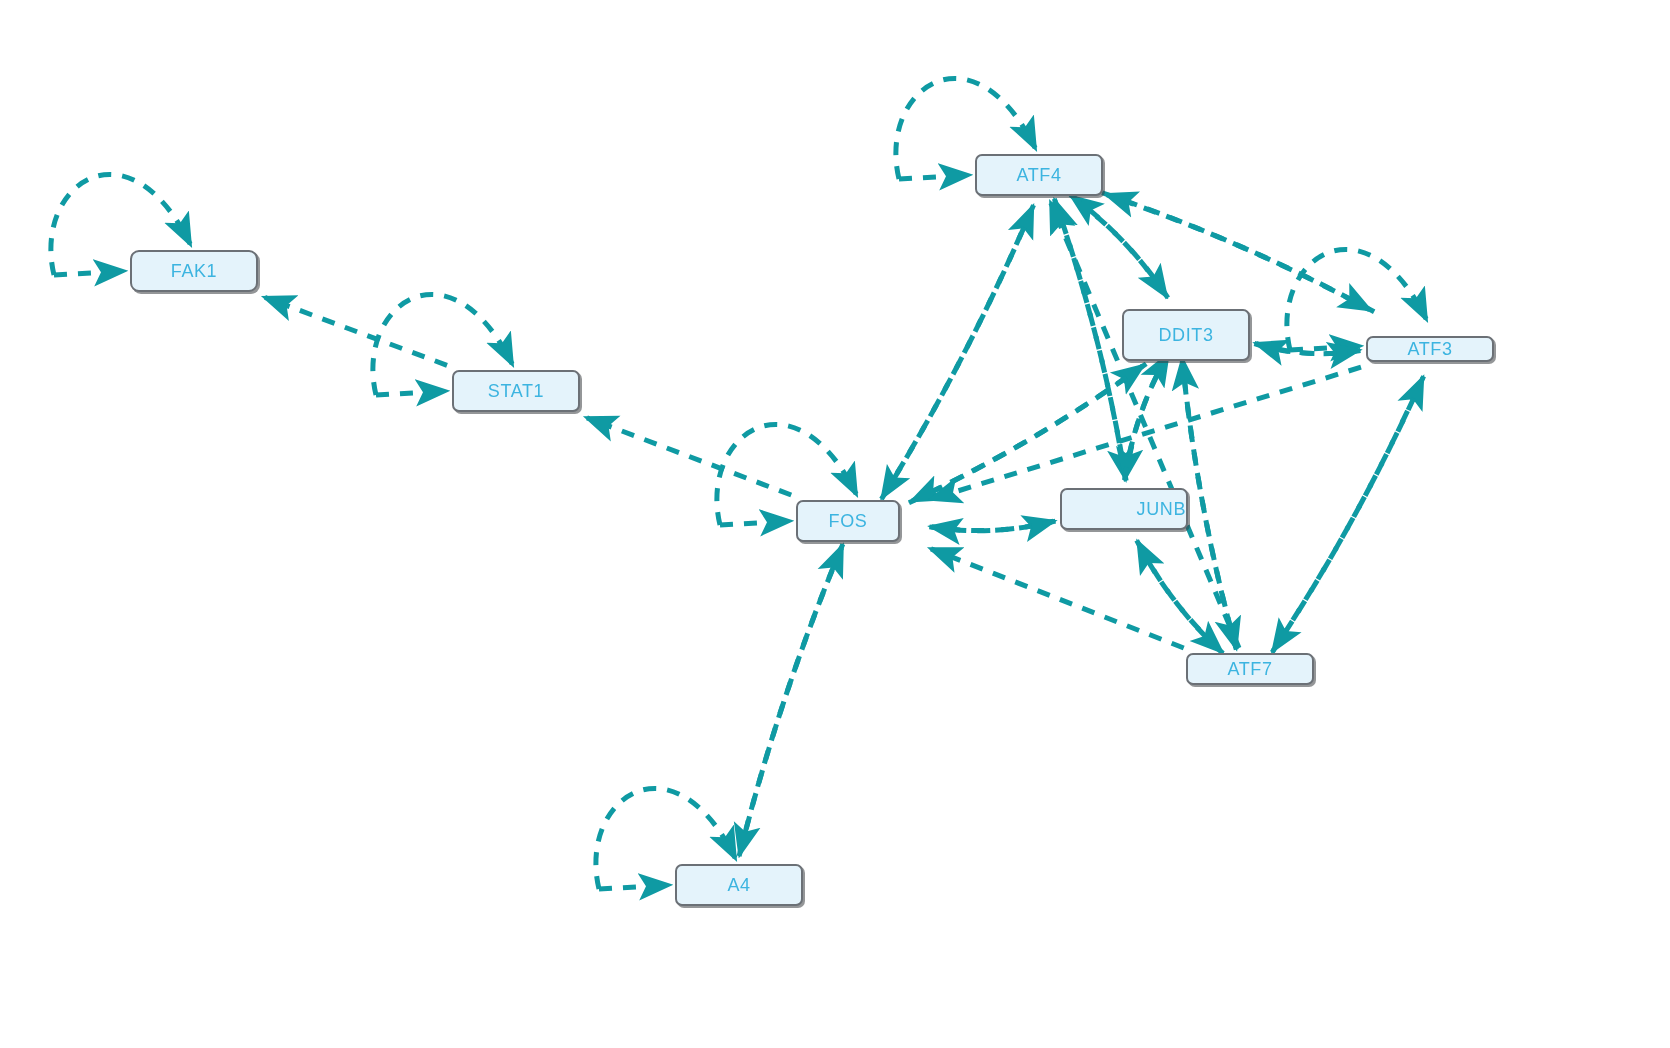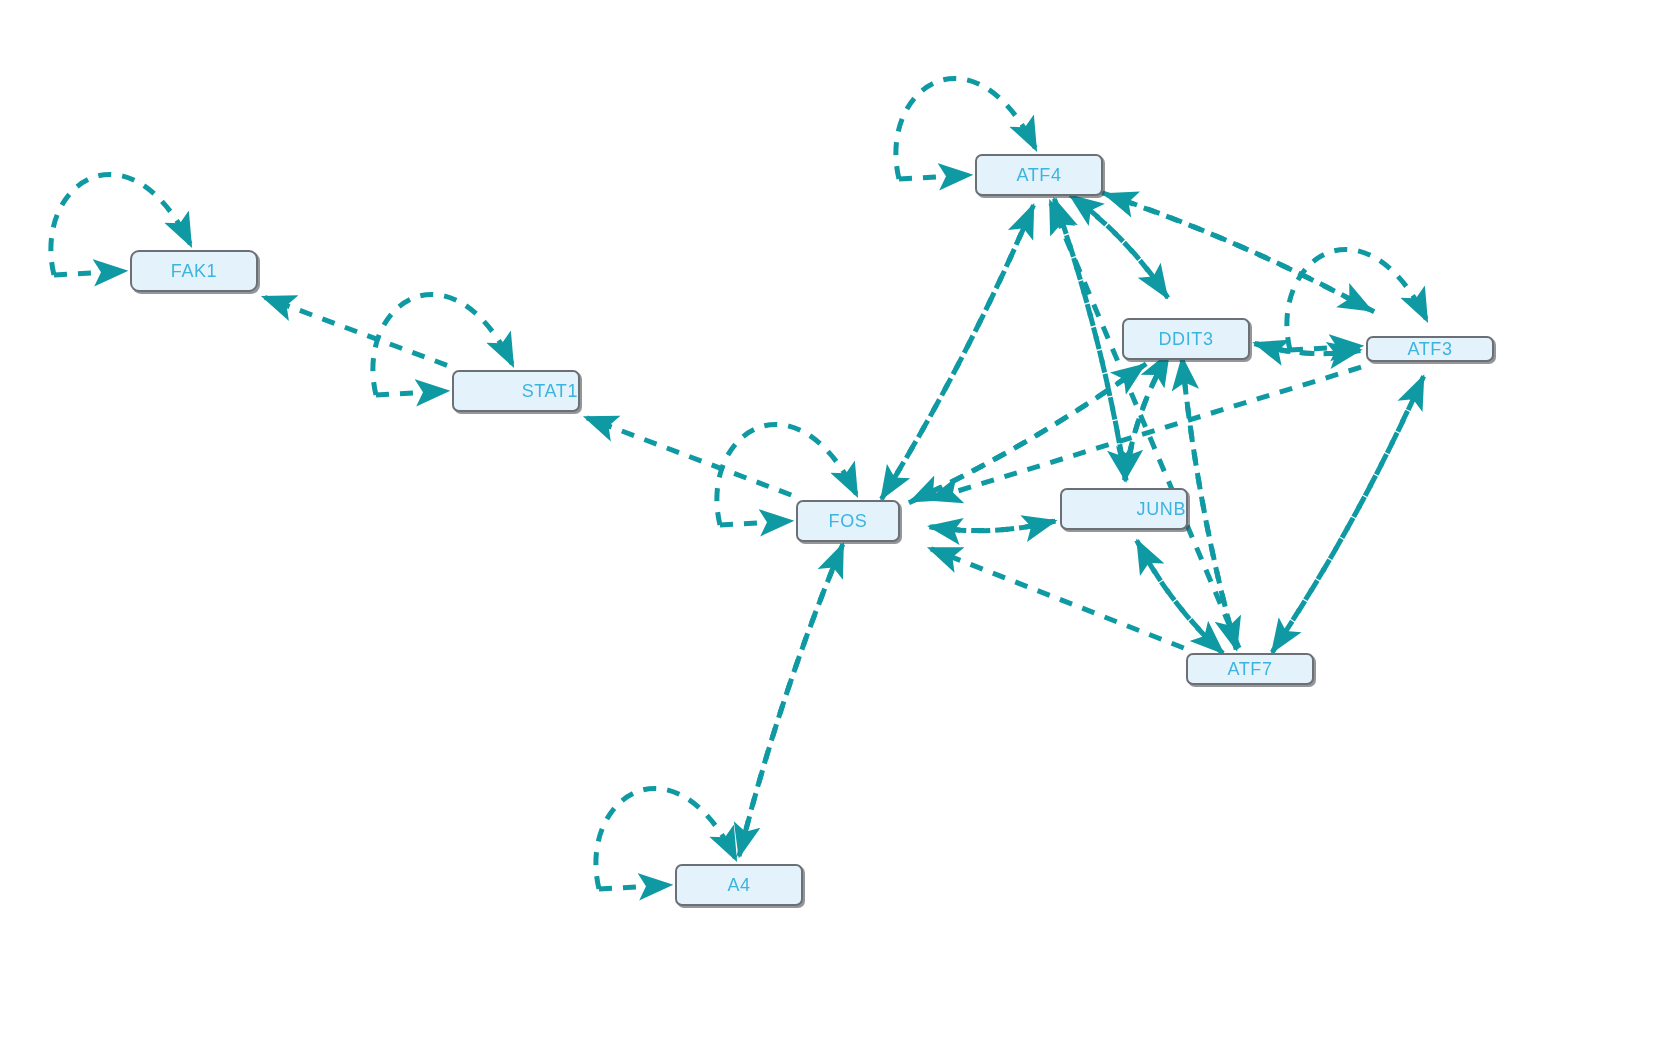--- a/index.html
+++ b/index.html
@@ -106,33 +106,33 @@
         <path marker-end="url(#arrow)" d="M 1423.6217100485092 376.3298795477393 Q 1359.4847870432513 519.3917109145743 1273.2558563899725 650.3298795477393"></path>
         <path marker-end="url(#arrow)" d="M 1183.7254901960785 648 Q 1057.3627450980393 598.426923076923 931 548.8538461538461"></path>
         <path marker-end="url(#arrow)" d="M 1361 367.1842105263158 Q 1146 433.1929824561404 931 499.20175438596493"></path>
       </g>
   </svg>
 
   <div id="node-layer">
       <div class="node" style="left: 130px; top: 250px; width: 128px; height: 42px; border-radius: 9px;">
         <span class="node-label">FAK1</span>
       </div>
-      <div class="node" style="left: 452px; top: 370px; width: 128px; height: 42px; justify-content: flex-end;">
+      <div class="node" style="left: 452px; top: 370px; width: 128px; height: 42px;">
         <span class="node-label">STAT1</span>
       </div>
       <div class="node" style="left: 796px; top: 500px; width: 104px; height: 42px;">
         <span class="node-label">FOS</span>
       </div>
       <div class="node" style="left: 675px; top: 864px; width: 128px; height: 42px;">
         <span class="node-label">A4</span>
       </div>
       <div class="node" style="left: 975px; top: 154px; width: 128px; height: 42px;">
         <span class="node-label">ATF4</span>
       </div>
-      <div class="node" style="left: 1122px; top: 309px; width: 128px; height: 42px; margin-top: 9px;">
+      <div class="node" style="left: 1122px; top: 309px; width: 128px; height: 52px;">
         <span class="node-label">DDIT3</span>
       </div>
       <div class="node" style="left: 1366px; top: 336px; width: 128px; height: 26px;">
         <span class="node-label">ATF3</span>
       </div>
       <div class="node" style="left: 1060px; top: 488px; width: 128px; height: 42px; justify-content: flex-end;">
         <span class="node-label">JUNB</span>
       </div>
       <div class="node" style="left: 1186px; top: 653px; width: 128px; height: 32px;">
         <span class="node-label">ATF7</span>

